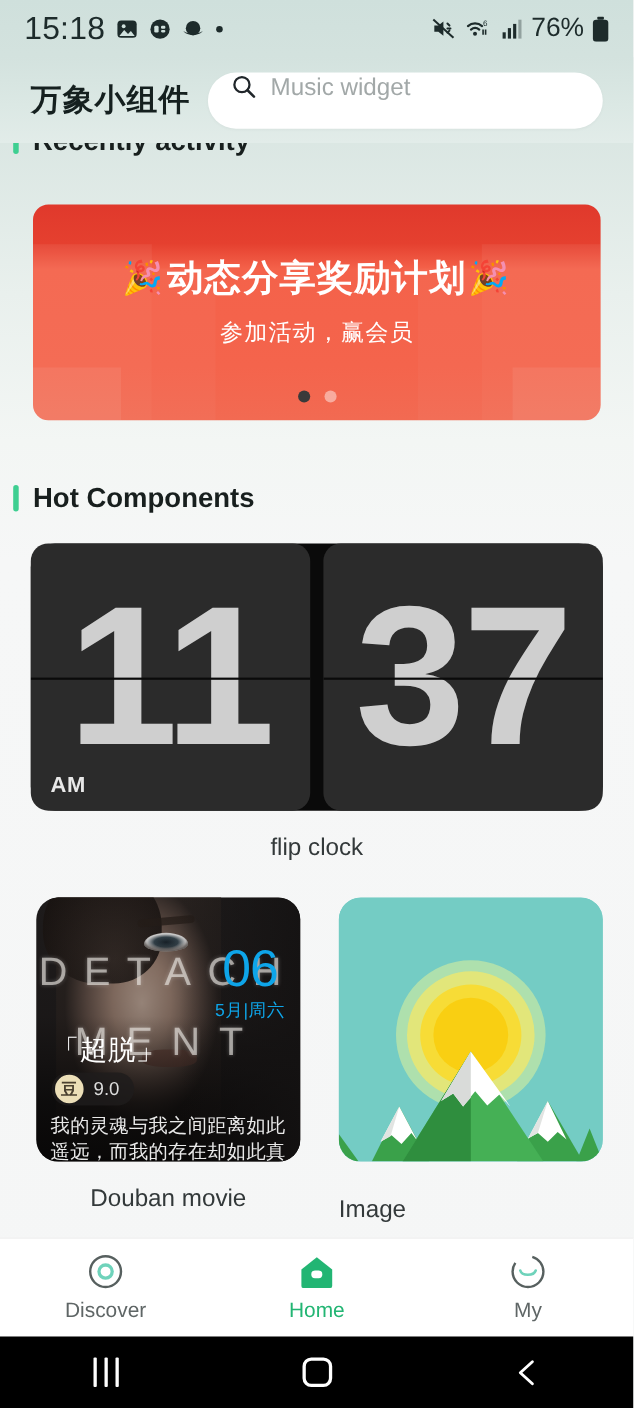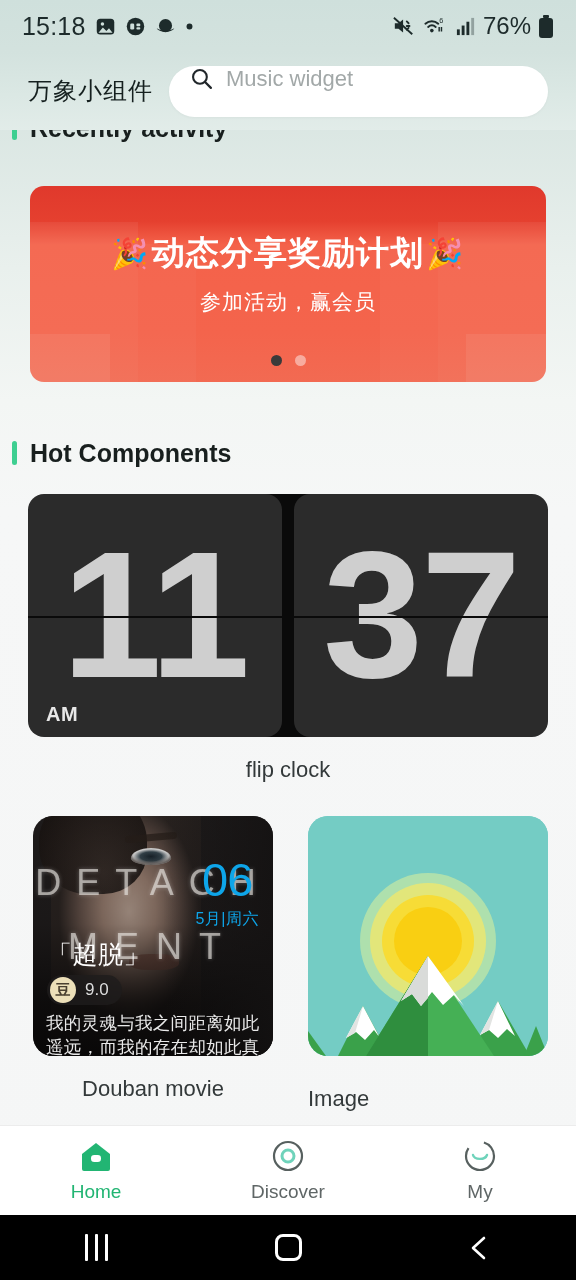--- a/index.html
+++ b/index.html
@@ -20,32 +20,32 @@
     background:linear-gradient(180deg,#cfe0dc 0%,#d5e3df 6%,#e9f0ed 22%,#f3f6f4 33%,#f6f7f7 42%,#f5f6f6 100%);
   }
 
   
   .statusbar {
     position:absolute; left:0; top:0; width:576px; height:52px;
     display:flex; align-items:center; justify-content:space-between;
     padding:0 22px; z-index:40;
   }
   .sb-left { display:flex; align-items:center; gap:9px; }
-  .sb-time { font-size:25px; color:#1d2b2b; letter-spacing:.2px; }
+  .sb-time { font-size:29px; color:#1d2b2b; letter-spacing:.2px; }
   .sb-right { display:flex; align-items:center; gap:7px; }
   .sb-pct { font-size:24px; color:#1d2b2b; }
 
   
   .header {
     position:absolute; left:0; top:52px; width:576px; height:78px;
     display:flex; align-items:center; padding:0 28px; z-index:30;
     background:linear-gradient(180deg,#d3e2de 0%,#dbe8e4 55%,#e2ece9 100%);
   }
   .app-title {
-    font-size:24px; font-weight:normal; color:#15201f; letter-spacing:1px;
+    font-size:28px; font-weight:bold; color:#15201f; letter-spacing:1px;
     white-space:nowrap;
   }
   .searchbar {
     margin-left:16px; flex:1; height:51px; background:#ffffff;
     border-radius:26px; display:flex; align-items:flex-start; padding:0 20px; gap:12px;
     box-shadow:0 1px 3px rgba(0,0,0,.04);
   }
   .search-ph { font-size:22px; color:#a2a8a8; }
 
   
@@ -382,38 +382,38 @@
       <svg width="25" height="25" viewBox="0 0 24 24">
         <circle cx="10.5" cy="10.5" r="6.6" fill="none" stroke="#20262a" stroke-width="2"></circle>
         <path d="M15.4 15.4L21 21" stroke="#20262a" stroke-width="2.2" stroke-linecap="round"></path>
       </svg>
       <span class="search-ph">Music widget</span>
     </div>
   </div>
 
   <div class="tabbar">
 
+    <div class="tab">
+      <div class="tab-ico">
+        <svg width="34" height="34" viewBox="0 0 34 34">
+          <circle cx="17" cy="17" r="14" fill="none" stroke="#57605f" stroke-width="2.2"></circle>
+          <circle cx="17" cy="17" r="6" fill="none" stroke="#6fd3bb" stroke-width="3"></circle>
+        </svg>
+      </div>
+      <div class="tab-lbl">Discover</div>
+    </div>
+
     <div class="tab active">
       <div class="tab-ico">
         <svg width="34" height="32" viewBox="0 0 34 32">
           <path d="M17 3L3 14v15a2 2 0 002 2h24a2 2 0 002-2V14z" fill="#22b573"></path>
           <rect x="12" y="15" width="10" height="7" rx="3.3" fill="#ffffff"></rect>
         </svg>
       </div>
       <div class="tab-lbl">Home</div>
-    </div>
-
-    <div class="tab">
-      <div class="tab-ico">
-        <svg width="34" height="34" viewBox="0 0 34 34">
-          <circle cx="17" cy="17" r="14" fill="none" stroke="#57605f" stroke-width="2.2"></circle>
-          <circle cx="17" cy="17" r="6" fill="none" stroke="#6fd3bb" stroke-width="3"></circle>
-        </svg>
-      </div>
-      <div class="tab-lbl">Discover</div>
     </div>
 
 
     <div class="tab">
       <div class="tab-ico">
         <svg width="34" height="34" viewBox="0 0 34 34">
           <path d="M17 3a14 14 0 0114 14 14 14 0 01-14 14A14 14 0 013 17 14 14 0 0117 3z" fill="none" stroke="#57605f" stroke-width="2.2" stroke-dasharray="70 22" stroke-dashoffset="-4"></path>
           <path d="M10 16c1.4 5.2 12.2 5.2 14 0" fill="none" stroke="#6fd3bb" stroke-width="2.4" stroke-linecap="round"></path>
         </svg>
       </div>

